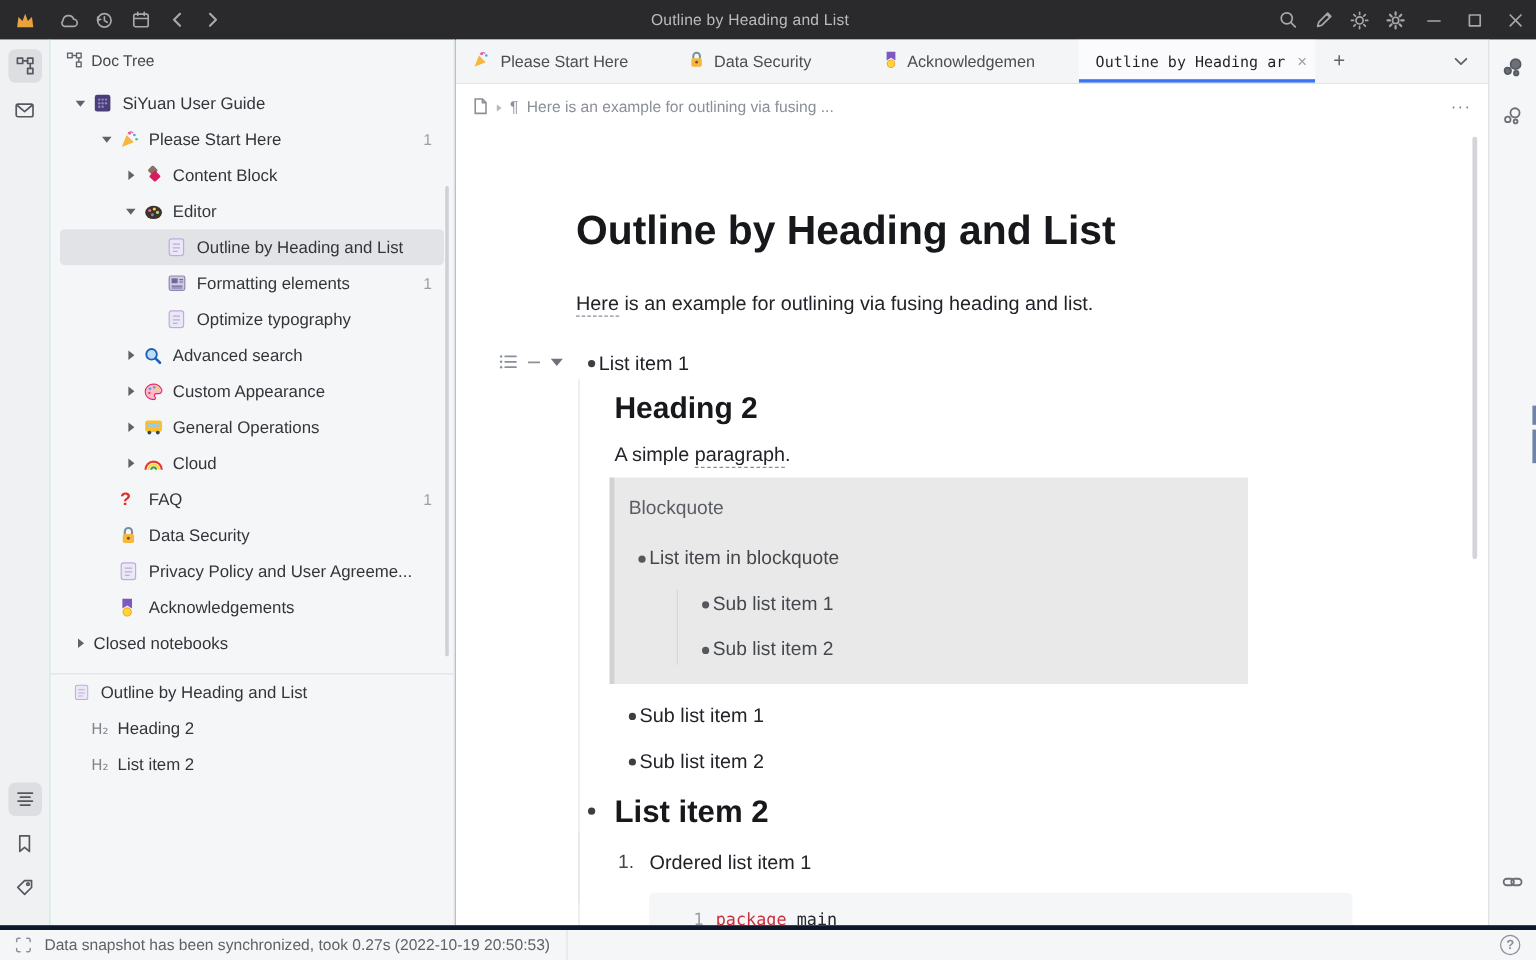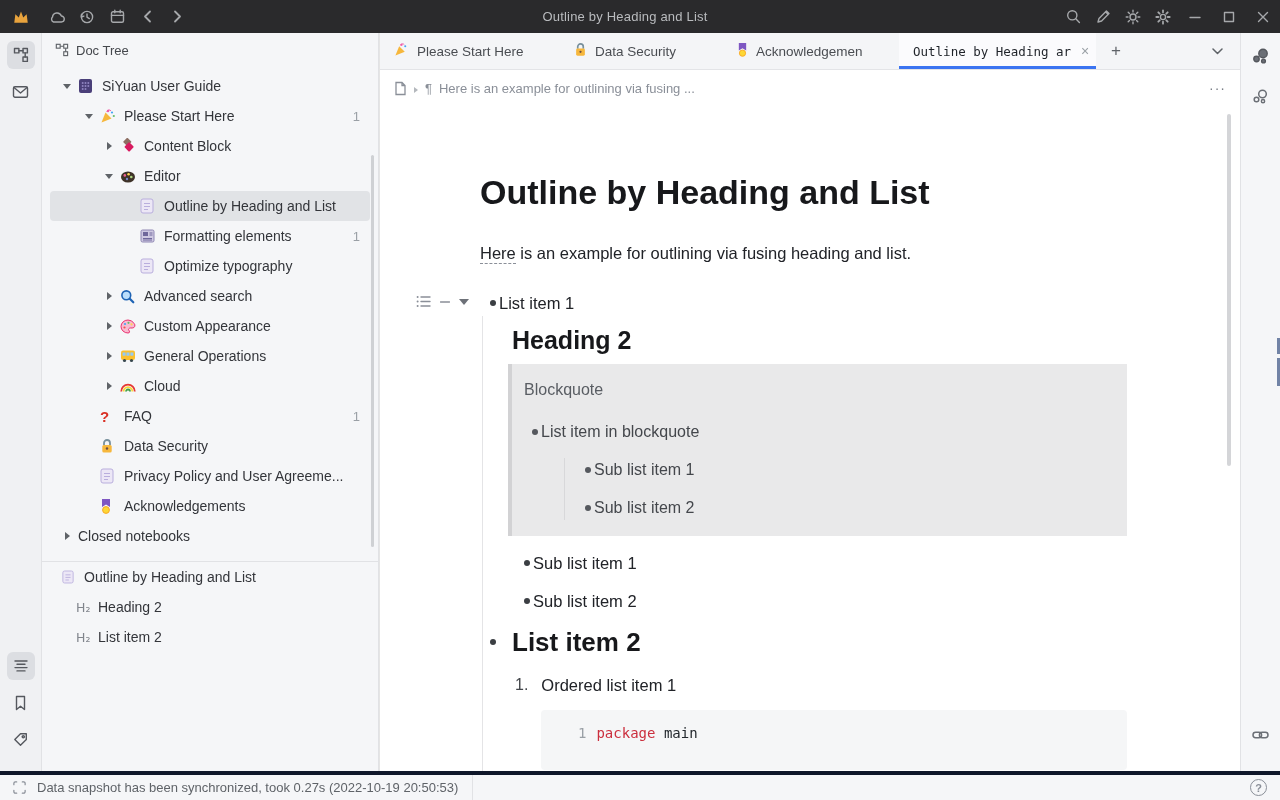--- a/index.html
+++ b/index.html
@@ -1,18 +1,18 @@
 <!DOCTYPE html>
 <html><head>
 <meta charset="utf-8">
 <style>
   * { margin:0; padding:0; box-sizing:border-box; }
   html,body { width:1280px; height:800px; overflow:hidden; }
   body { font-family:"Liberation Sans", sans-serif; background:#fff; color:#212328; }
-  #window { position:relative; width:1280px; height:800px; background:#e5e5e5; overflow:hidden; }
+  #window { position:relative; width:1280px; height:800px; background:#5eead4; overflow:hidden; }
 
   
   .titlebar { position:absolute; top:0; left:0; right:0; height:33px; background:#2a2a2c; display:flex; align-items:center; }
   .tb-left { display:flex; align-items:center; }
   .tb-logo { width:42px; height:33px; display:flex; align-items:center; justify-content:center; }
   .tb-btn { width:30px; height:33px; display:flex; align-items:center; justify-content:center; cursor:default; }
   .tb-btn svg { stroke:#a6a8ab; fill:none; stroke-width:1.4; stroke-linecap:round; stroke-linejoin:round; }
   .tb-title { flex:1; text-align:center; font-size:13px; color:#b9bbbe; letter-spacing:.2px; }
   .tb-right { display:flex; align-items:center; }
   .tb-win { width:34px; }
@@ -85,21 +85,21 @@
   .ref { border-bottom:1px dashed #8a8f98; padding-bottom:1px; }
   .lirow { display:flex; align-items:center; position:relative; margin-top:24px; height:26px; }
   .bullet { width:6px; height:6px; border-radius:50%; background:#3b3e43; flex:none; }
   .li-text { margin-left:3px; font-size:16.5px; }
   .lirow .bullet { margin-left:10px; }
   .gutter { position:absolute; left:-64px; top:5px; display:flex; align-items:center; gap:9px; }
   .gutter svg { stroke:#8a8f98; fill:none; stroke-width:1.4; stroke-linecap:round; }
   .tri-down { width:0; height:0; border-left:5px solid transparent; border-right:5px solid transparent; border-top:6px solid #6d7178; }
   h2.h2 { font-size:25px; line-height:36px; font-weight:bold; color:#17181b; margin-top:6px; margin-left:32px; }
   .p.simple { margin-top:8px; margin-left:32px; }
-  .bq { margin-top:6px; margin-left:28px; width:619px; background:#e9e9ea; border-left:4px solid #d2d2d4; padding:14px 16px 16px 12px; }
+  .bq { margin-top:6px; margin-left:28px; width:532px; background:#e9e9ea; border-left:4px solid #d2d2d4; padding:14px 16px 16px 12px; }
   .bq-label { font-size:16px; line-height:24px; color:#595d63; }
   .bq-li { display:flex; align-items:center; margin-top:18px; height:24px; color:#44474c; }
   .bq-li .bullet { margin-left:8px; background:#55585e; }
   .bq-li .li-text { font-size:16px; }
   .bq-sub { margin-left:40px; border-left:1px solid #d8d8da; padding-left:20px; margin-top:14px; }
   .bq-sub .bq-li { margin-top:0; }
   .bq-sub .bq-li + .bq-li { margin-top:14px; }
   .bq-sub .bullet { margin-left:0; }
   .subrow { display:flex; align-items:center; height:26px; }
   .subrow .bullet { margin-left:44px; }
@@ -524,20 +524,21 @@
               <path d="M0.5 2 h9"></path>
             </svg>
           <span class="tri-down"></span>
         </span>
         <span class="bullet"></span>
         <span class="li-text">List item 1</span>
       </div>
 
       <h2 class="h2">Heading 2</h2>
 
+      <p class="p simple"><span>A simple </span><span class="ref">paragraph</span><span>.</span></p>
 
       <div class="bq">
         <div class="bq-label">Blockquote</div>
         <div class="bq-li">
           <span class="bullet"></span>
           <span class="li-text">List item in blockquote</span>
         </div>
         <div class="bq-sub">
           <div class="bq-li">
             <span class="bullet"></span>

